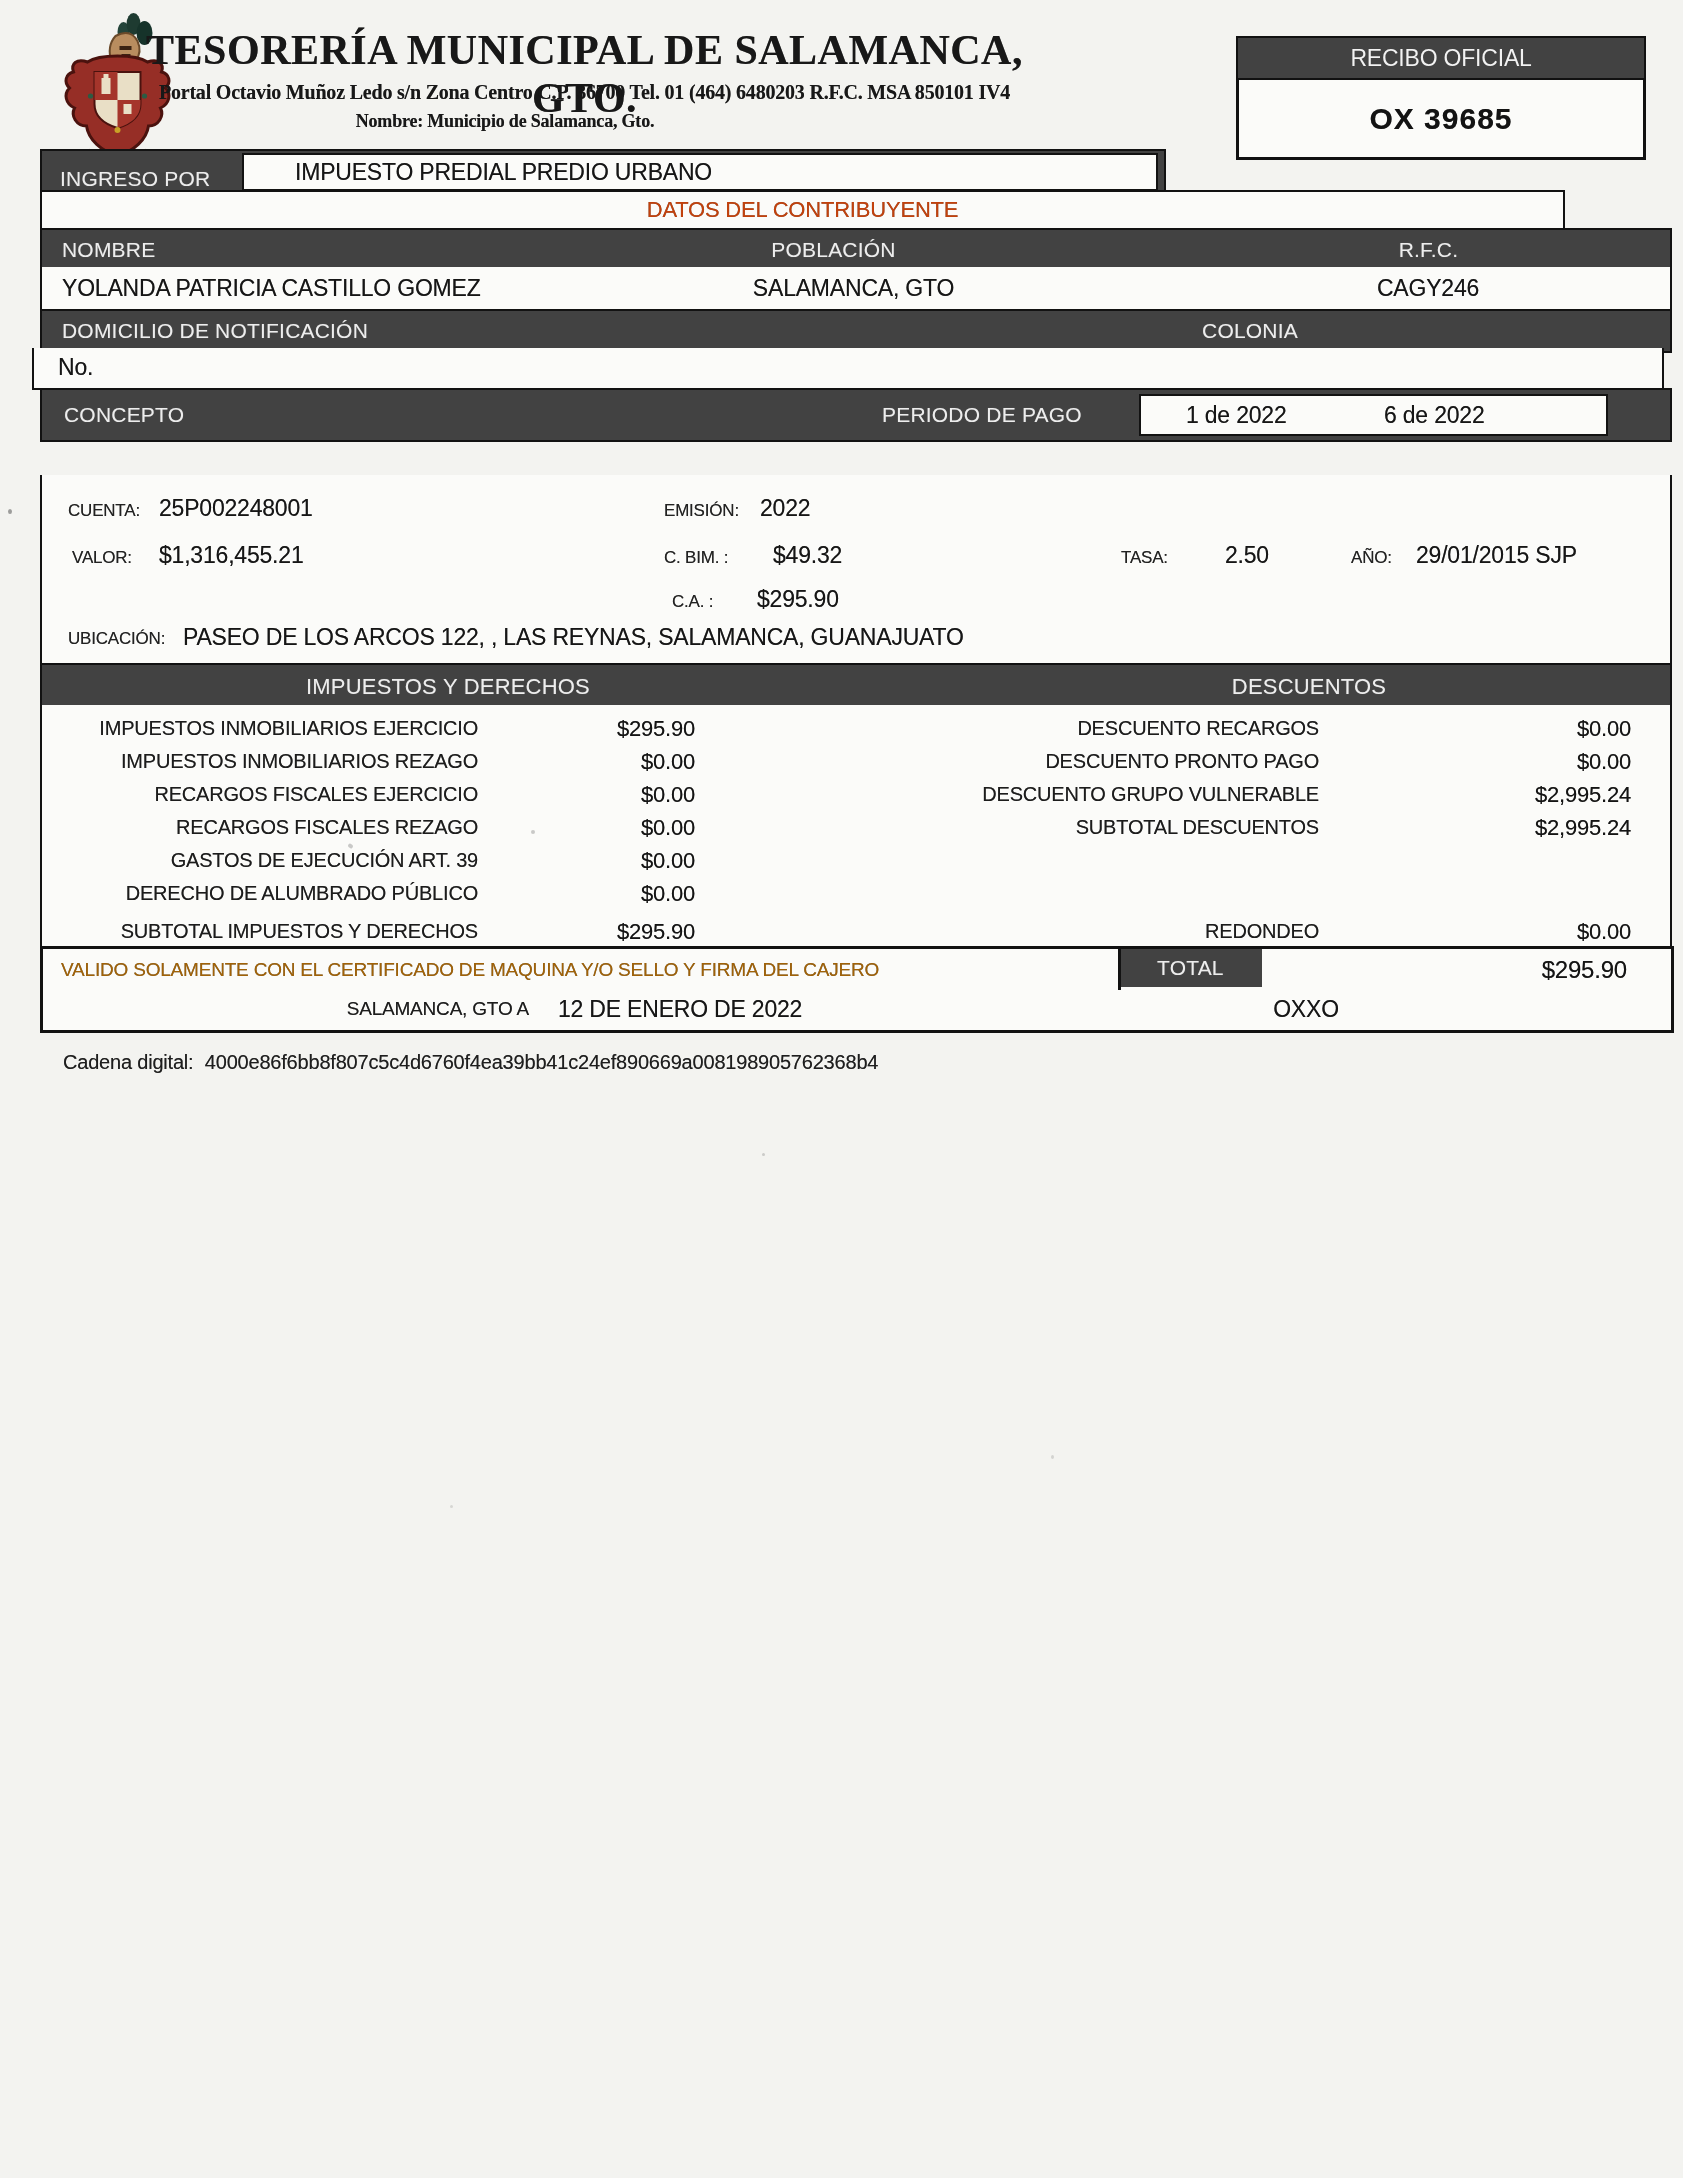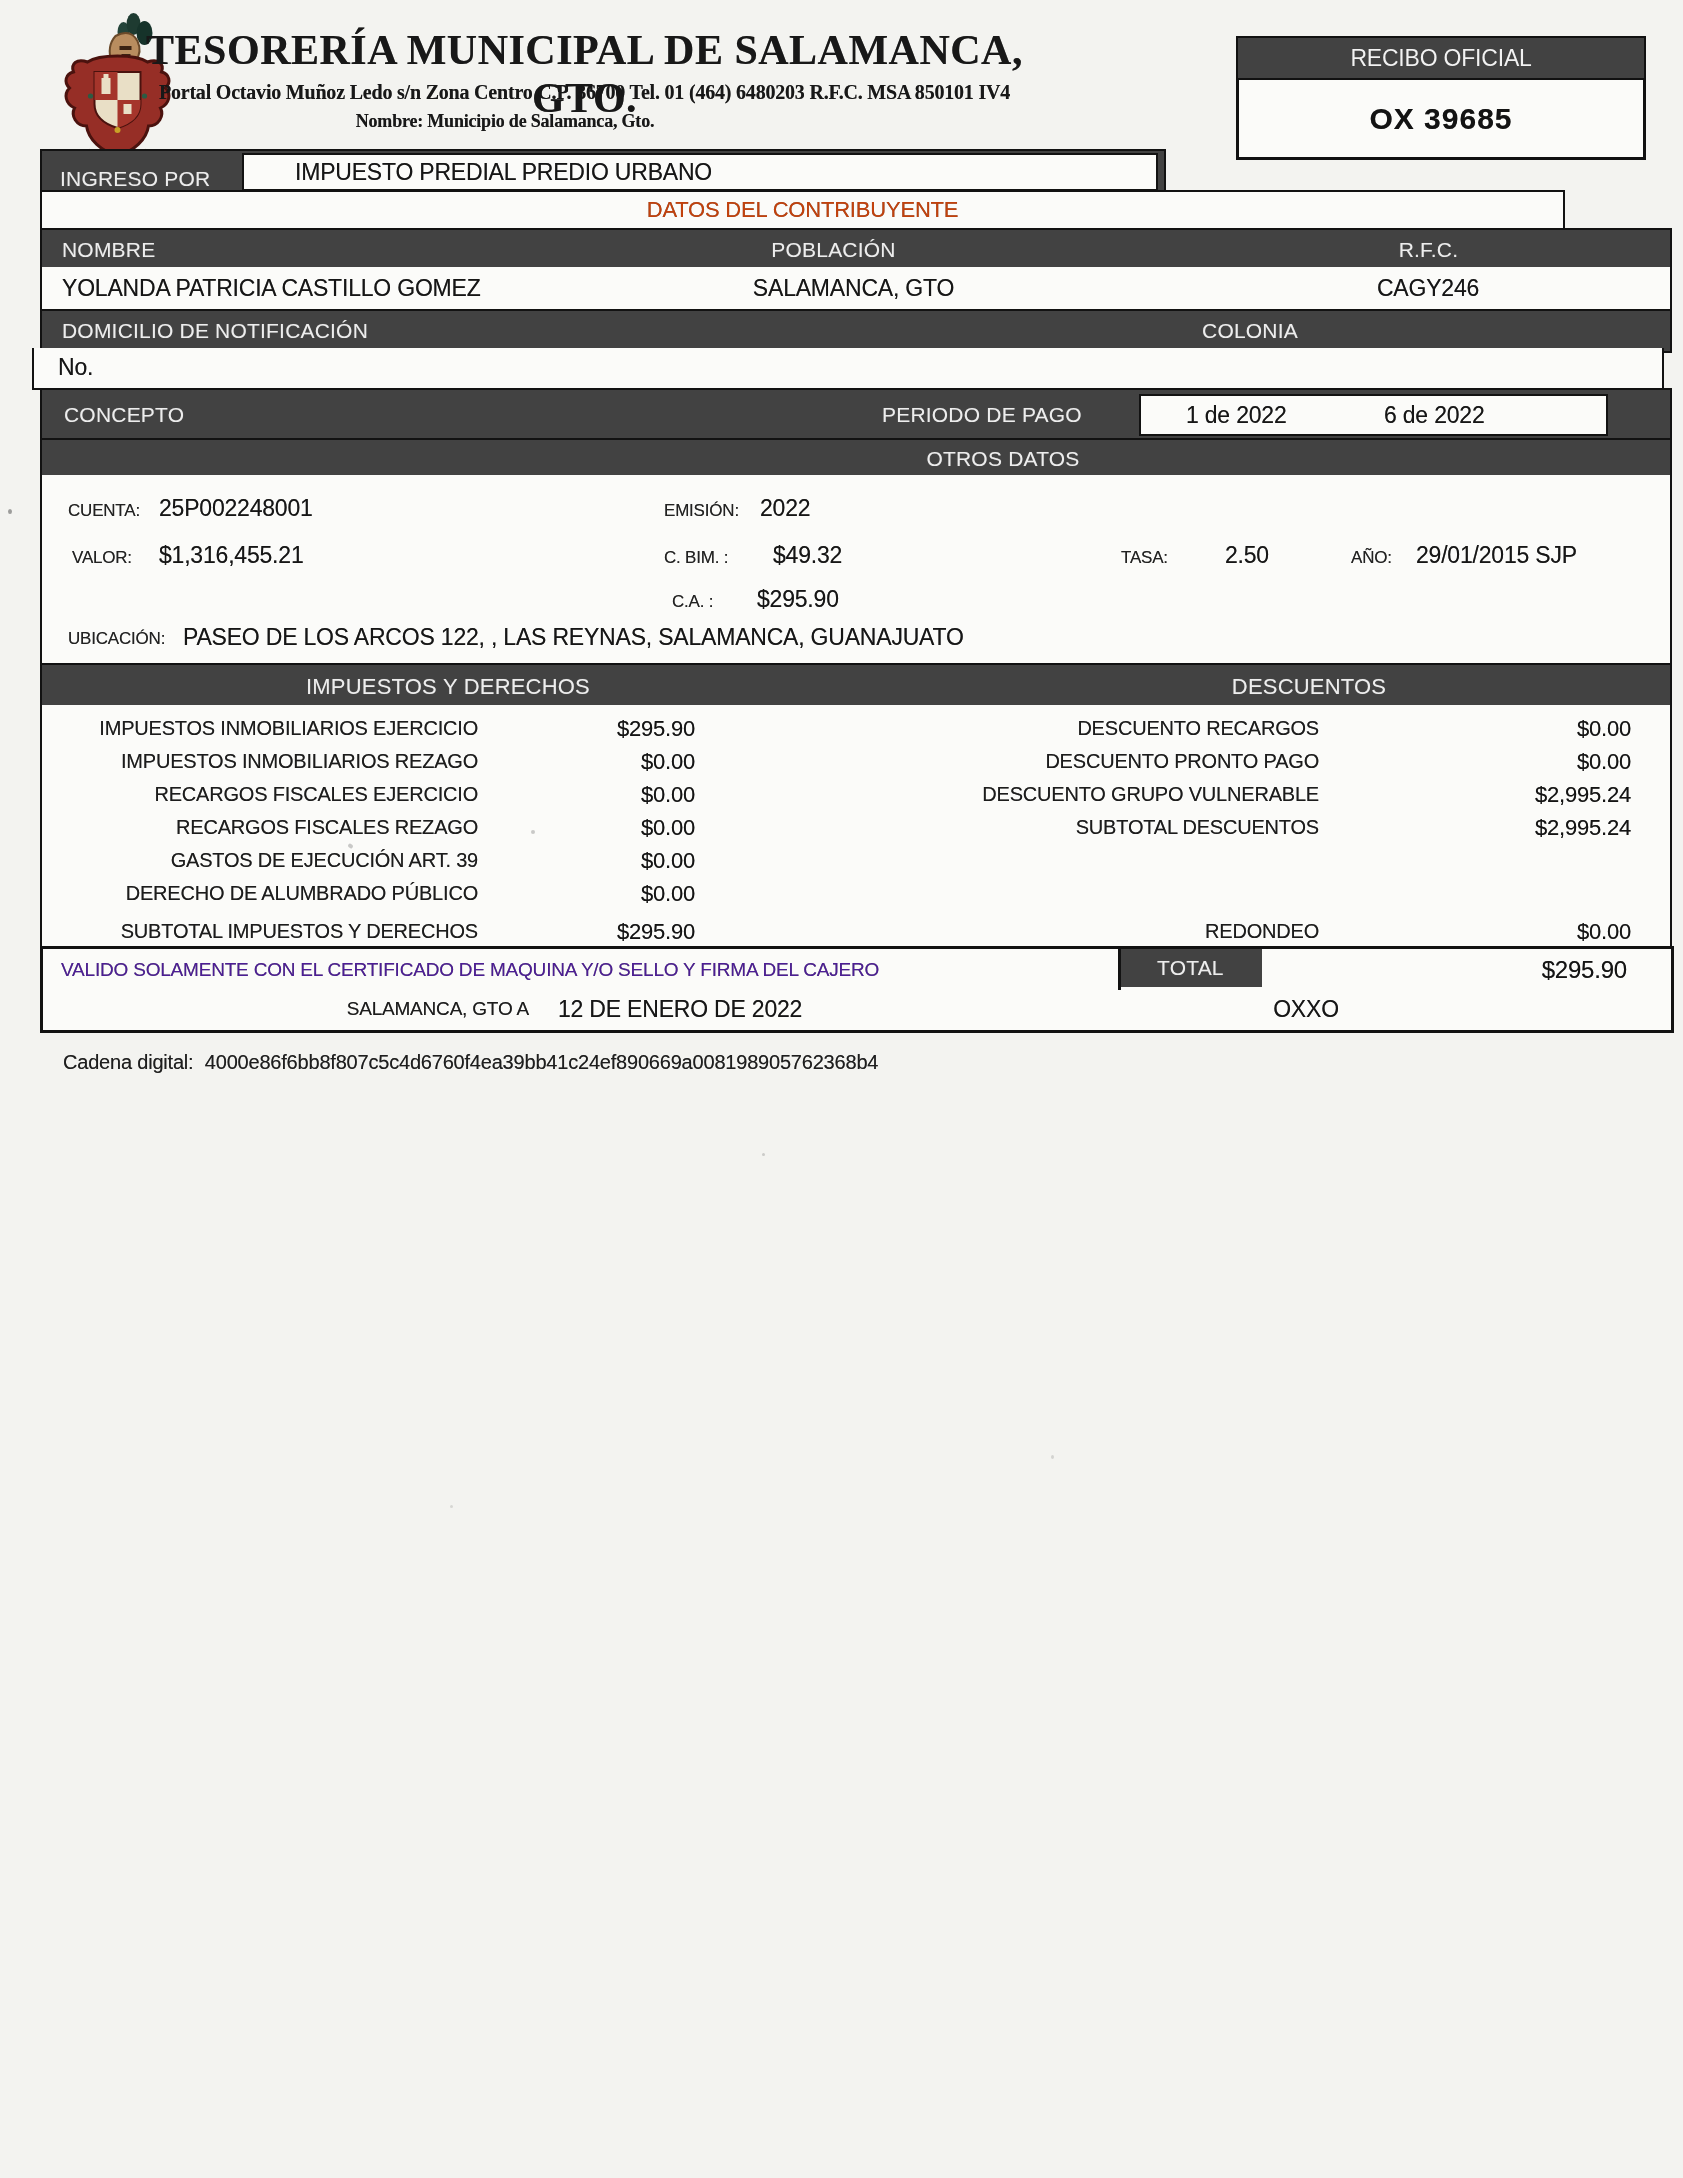--- a/index.html
+++ b/index.html
@@ -107,23 +107,20 @@
 
   <div class="abs bar" style="left:40px;top:388px;width:1628px;height:50px;">
     <span class="abs bar-label scan-text" style="left:22px;top:13px;">CONCEPTO</span>
     <span class="abs bar-label scan-text" style="left:840px;top:13px;">PERIODO DE PAGO</span>
     <div class="inner-white" style="left:1097px;top:4px;width:465px;height:38px;">
       <span class="abs val scan-text" style="left:45px;top:6px;">1 de 2022</span>
       <span class="abs val scan-text" style="left:243px;top:6px;">6 de 2022</span>
     </div>
   </div>
 
-  <div class="abs bar" style="left:40px;top:438px;width:1628px;height:38px;">
-    <span class="abs bar-label scan-text" style="left:842px;top:7px;width:238px;text-align:center;">OTROS DATOS</span>
-  </div>
 
   <div class="abs" style="left:40px;top:475px;width:1628px;height:188px;background:#fbfbf9;border-left:2px solid #121212;border-right:2px solid #121212;">
     <span class="abs small-label scan-text" style="left:26px;top:26px;">CUENTA:</span>
     <span class="abs val scan-text" style="left:117px;top:20px;">25P002248001</span>
     <span class="abs small-label scan-text" style="left:622px;top:26px;">EMISIÓN:</span>
     <span class="abs val scan-text" style="left:718px;top:20px;">2022</span>
 
     <span class="abs small-label scan-text" style="left:30px;top:73px;">VALOR:</span>
     <span class="abs val scan-text" style="left:117px;top:67px;">$1,316,455.21</span>
     <span class="abs small-label scan-text" style="left:622px;top:73px;">C. BIM. :</span>
@@ -170,21 +167,21 @@
     <span class="abs money scan-text" style="left:1411px;top:77px;width:178px;text-align:right;">$2,995.24</span>
     <span class="abs item-label scan-text" style="left:871px;top:111px;width:406px;text-align:right;">SUBTOTAL DESCUENTOS</span>
     <span class="abs money scan-text" style="left:1411px;top:110px;width:178px;text-align:right;">$2,995.24</span>
 
     <span class="abs item-label scan-text" style="left:871px;top:215px;width:406px;text-align:right;">REDONDEO</span>
     <span class="abs money scan-text" style="left:1411px;top:214px;width:178px;text-align:right;">$0.00</span>
   </div>
 
   <div class="abs" style="left:40px;top:946px;width:1628px;height:44px;background:#fbfbf9;border:3px solid #121212;">
     <div class="abs" style="left:0;top:0;width:1075px;height:100%;border-right:3px solid #121212;">
-      <span class="abs scan-text" style="left:18px;top:10px;font-size:19px;color:#4c1d95;">VALIDO SOLAMENTE CON EL CERTIFICADO DE MAQUINA Y/O SELLO Y FIRMA DEL CAJERO</span>
+      <span class="abs scan-text" style="left:18px;top:10px;font-size:19px;color:#a16207;">VALIDO SOLAMENTE CON EL CERTIFICADO DE MAQUINA Y/O SELLO Y FIRMA DEL CAJERO</span>
     </div>
     <div class="abs" style="left:1078px;top:0;width:141px;height:38px;background:#424242;">
       <span class="abs bar-label scan-text" style="left:36px;top:7px;">TOTAL</span>
     </div>
     <span class="abs money scan-text" style="left:1396px;top:7px;width:188px;text-align:right;font-size:24px;">$295.90</span>
   </div>
 
   <div class="abs" style="left:40px;top:990px;width:1628px;height:40px;background:#fbfbf9;border:3px solid #121212;border-top:none;">
     <span class="abs scan-text" style="left:238px;top:8px;width:248px;text-align:right;font-size:19px;color:#1c1c1c;">SALAMANCA, GTO A</span>
     <span class="abs val scan-text" style="left:515px;top:6px;">12 DE ENERO DE 2022</span>

